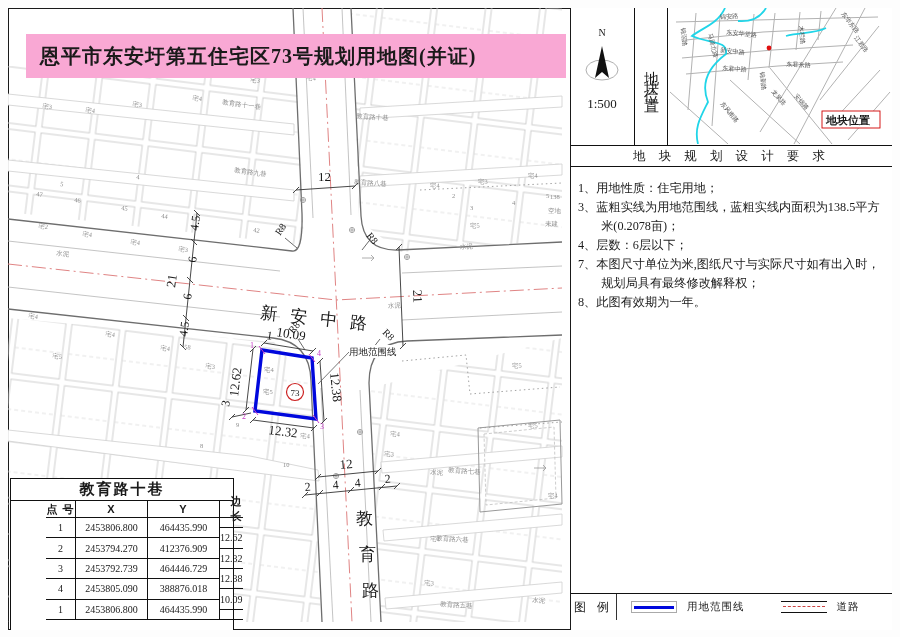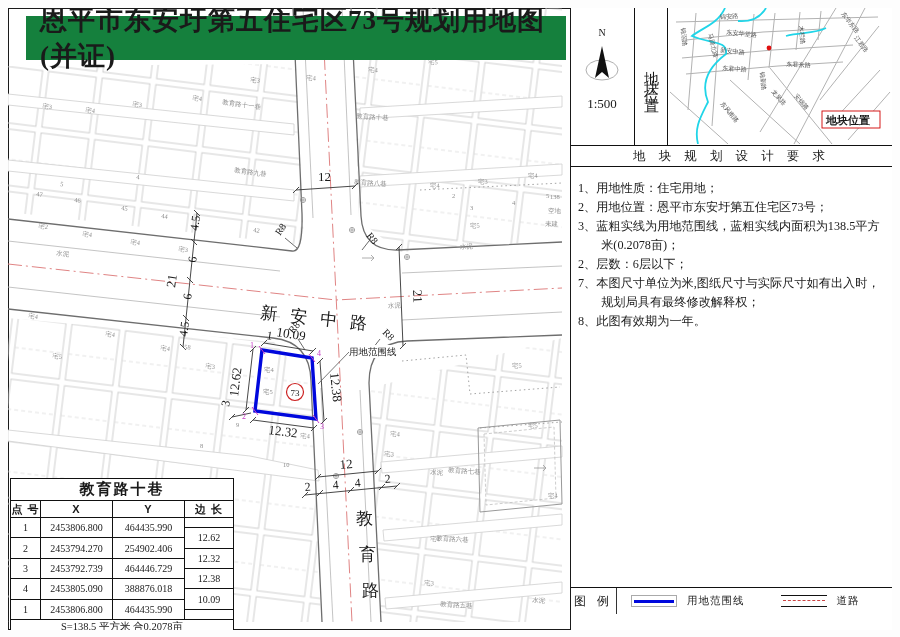--- a/index.html
+++ b/index.html
@@ -3,53 +3,53 @@
 <meta charset="utf-8">
 <style>
   html,body{margin:0;padding:0;background:#e8e8e8;}
   .sheet{position:relative;width:900px;height:637px;background:#fdfdfd;overflow:hidden;
          font-family:"Liberation Serif",serif;color:#1a1a1a;}
   .frame{position:absolute;left:8px;top:8px;width:884px;height:622px;
          border:1.5px solid #1a1a1a;box-sizing:border-box;background:#fff;}
   
   .map-area{position:absolute;left:8px;top:8px;width:562px;height:622px;overflow:hidden;}
   .map-svg{position:absolute;left:0;top:0;}
-  .sheet-title{position:absolute;left:18px;top:8px;width:540px;height:44px;z-index:5;
-       background:#15803d;font-size:27px;font-weight:600;letter-spacing:1px;
+  .sheet-title{position:absolute;left:18px;top:26px;width:540px;height:44px;z-index:5;
+       background:#f9a8d4;font-size:20px;font-weight:600;letter-spacing:1px;
        display:flex;align-items:center;justify-content:flex-start;padding-left:14px;box-sizing:border-box;
        font-family:"Liberation Serif",serif;}
   
   .coord-table{position:absolute;left:2px;top:470px;width:224px;z-index:6;background:#fff;
        border:1.6px solid #111;box-sizing:border-box;}
   .tbl-title{height:21px;border-bottom:1px solid #111;display:flex;align-items:center;justify-content:center;
        font-family:"Liberation Sans",sans-serif;font-weight:bold;font-size:15px;letter-spacing:2px;}
   .tbl-grid{display:grid;grid-template-columns:30px 72px 72px 1fr;
        grid-template-rows:17px repeat(10,10.2px) 15px;
-       font-size:10px;text-align:right;}
+       font-size:10px;text-align:right;margin-left:35px;}
   .tc{display:flex;align-items:center;justify-content:center;border-right:1px solid #111;border-bottom:1px solid #111;}
   .tc.last{border-right:none;}
   .thead{font-family:"Liberation Sans",sans-serif;font-weight:bold;font-size:11px;letter-spacing:1px;}
   .tfoot{grid-column:1/5;display:flex;align-items:center;justify-content:center;font-size:10.5px;}
   
   .right-panel{position:absolute;left:570px;top:8px;width:322px;height:622px;
        border-left:1.5px solid #1a1a1a;box-sizing:border-box;background:#fff;}
   .rp-top{position:absolute;left:0;top:0;width:100%;height:138px;display:flex;border-bottom:1.2px solid #111;box-sizing:border-box;}
   .north-cell{width:64px;border-right:1px solid #111;box-sizing:border-box;}
   .loc-cell{width:33px;border-right:1px solid #111;box-sizing:border-box;
        display:flex;align-items:center;justify-content:center;}
   .loc-vert{writing-mode:vertical-rl;text-orientation:upright;font-size:15px;letter-spacing:9px;
        font-family:"Liberation Serif",serif;}
   .mini-cell{flex:1;position:relative;overflow:hidden;}
   .req-header{position:absolute;left:0;top:138px;width:100%;height:21px;border-bottom:1.2px solid #111;
        box-sizing:border-box;display:flex;align-items:center;justify-content:center;
        font-size:12.5px;letter-spacing:5px;}
   .req-list{position:absolute;left:0;top:163px;width:100%;bottom:29px;padding:8px 6px 0 7px;box-sizing:border-box;
        overflow:hidden;}
   .req-item{font-size:12.2px;line-height:19px;padding-left:1.9em;text-indent:-1.9em;}
-  .legend-row{position:absolute;left:0;bottom:16px;width:100%;height:27px;border-top:1.4px solid #111;
+  .legend-row{position:absolute;left:0;bottom:10px;width:100%;height:27px;border-top:1.4px solid #111;
        box-sizing:border-box;display:flex;align-items:center;}
   .legend-title{width:46px;height:100%;display:flex;align-items:center;justify-content:center;
        border-right:1px solid #333;box-sizing:border-box;font-size:12px;letter-spacing:4px;}
   .legend-item{display:flex;align-items:center;margin-left:14px;}
   .sym-boundary{width:46px;height:12px;border:1px solid #aaa;position:relative;box-sizing:border-box;}
   .sym-boundary>div{position:absolute;left:2px;right:2px;top:4px;height:2.6px;background:#0008dd;}
   .sym-road{width:46px;height:12px;border-top:1.6px solid #111;border-bottom:1.6px solid #111;
        position:relative;box-sizing:border-box;margin-left:22px;}
   .sym-road>div{position:absolute;left:2px;right:2px;top:4px;border-top:1.2px dashed #cc4444;}
   .legend-label{font-size:10.5px;margin-left:10px;letter-spacing:1px;}
@@ -263,39 +263,38 @@
         <div class="tc thead" style="grid-row:1">点 号</div>
         <div class="tc thead" style="grid-row:1">X</div>
         <div class="tc thead" style="grid-row:1">Y</div>
         <div class="tc thead last" style="grid-row:1">边 长</div>
 
         <div class="tc" style="grid-row:2/4;grid-column:1">1</div>
         <div class="tc" style="grid-row:2/4;grid-column:2">2453806.800</div>
         <div class="tc" style="grid-row:2/4;grid-column:3">464435.990</div>
         <div class="tc" style="grid-row:4/6;grid-column:1">2</div>
         <div class="tc" style="grid-row:4/6;grid-column:2">2453794.270</div>
-        <div class="tc" style="grid-row:4/6;grid-column:3">254902.406</div>
+        <div class="tc" style="grid-row:4/6;grid-column:3">412376.909</div>
         <div class="tc" style="grid-row:6/8;grid-column:1">3</div>
         <div class="tc" style="grid-row:6/8;grid-column:2">2453792.739</div>
         <div class="tc" style="grid-row:6/8;grid-column:3">464446.729</div>
         <div class="tc" style="grid-row:8/10;grid-column:1">4</div>
         <div class="tc" style="grid-row:8/10;grid-column:2">2453805.090</div>
         <div class="tc" style="grid-row:8/10;grid-column:3">388876.018</div>
         <div class="tc" style="grid-row:10/12;grid-column:1">1</div>
         <div class="tc" style="grid-row:10/12;grid-column:2">2453806.800</div>
         <div class="tc" style="grid-row:10/12;grid-column:3">464435.990</div>
 
         <div class="tc last" style="grid-row:2;grid-column:4"></div>
         <div class="tc last" style="grid-row:3/5;grid-column:4">12.62</div>
         <div class="tc last" style="grid-row:5/7;grid-column:4">12.32</div>
         <div class="tc last" style="grid-row:7/9;grid-column:4">12.38</div>
         <div class="tc last" style="grid-row:9/11;grid-column:4">10.09</div>
         <div class="tc last" style="grid-row:11;grid-column:4"></div>
 
-        <div class="tfoot" style="grid-row:12">S=138.5 平方米 合0.2078亩</div>
       </div>
     </div>
   </div>
 
   <div class="right-panel">
     <div class="rp-top">
       <div class="north-cell">
         <svg width="62" height="136" viewBox="0 0 62 136">
           <text x="31" y="28" text-anchor="middle" font-size="10">N</text>
           <ellipse cx="31" cy="62" rx="16" ry="10" fill="none" stroke="#999" stroke-width="0.8"></ellipse>
@@ -352,23 +351,22 @@
             </g>
           <rect x="154" y="103" width="58" height="17" fill="#fff" stroke="#d00000" stroke-width="0.9"></rect>
           <text x="158" y="116" font-size="11" fill="#d00000" font-weight="bold">地块位置</text>
         </svg>
       </div>
     </div>
 
     <div class="req-header">地 块 规 划 设 计 要 求</div>
     <div class="req-list" id="req-list">
         <div class="req-item">1、用地性质：住宅用地；</div>
-        <div class="req-item">2、用地位置：恩平市东安圩第五住宅区73号；</div>
         <div class="req-item">3、蓝粗实线为用地范围线，蓝粗实线内面积为138.5平方米(0.2078亩)；</div>
-        <div class="req-item">2、层数：6层以下；</div>
+        <div class="req-item">4、层数：6层以下；</div>
         <div class="req-item">7、本图尺寸单位为米,图纸尺寸与实际尺寸如有出入时，规划局具有最终修改解释权；</div>
         <div class="req-item">8、此图有效期为一年。</div>
       </div>
 
     <div class="legend-row">
       <div class="legend-title">图 例</div>
       <div class="legend-item">
         <div class="sym-boundary">
             <div></div>
           </div>

